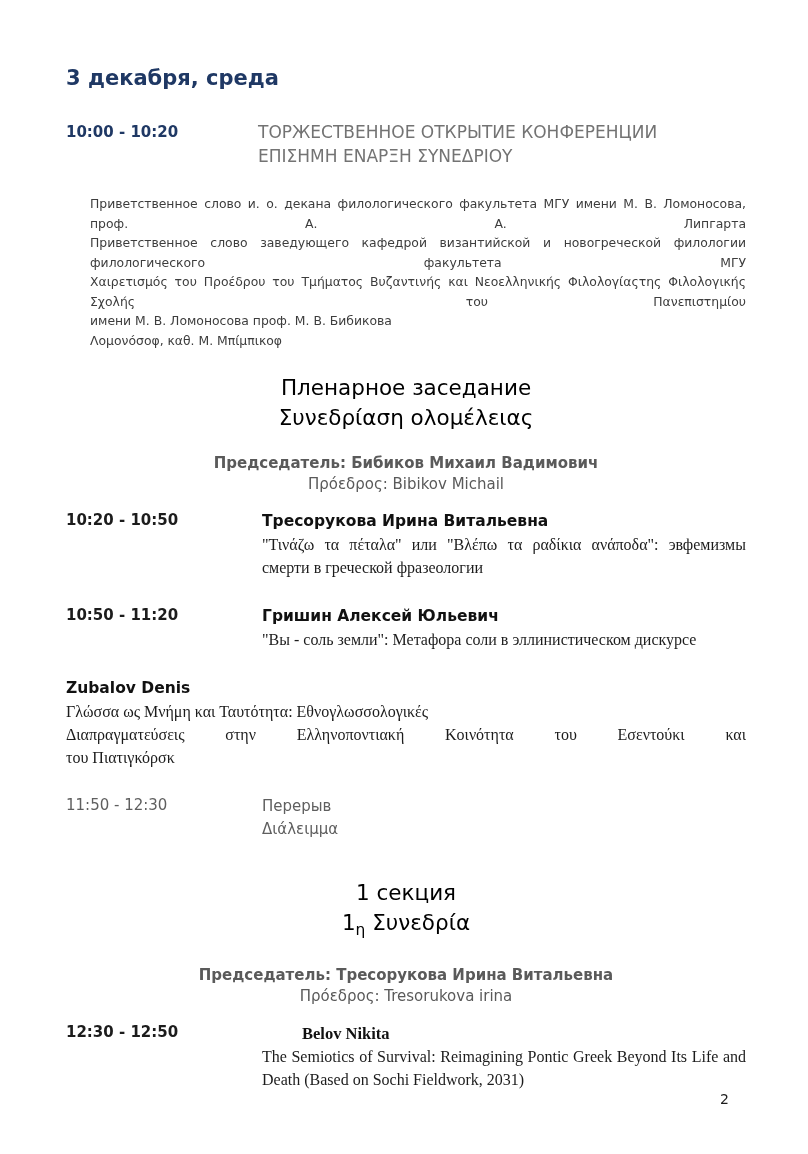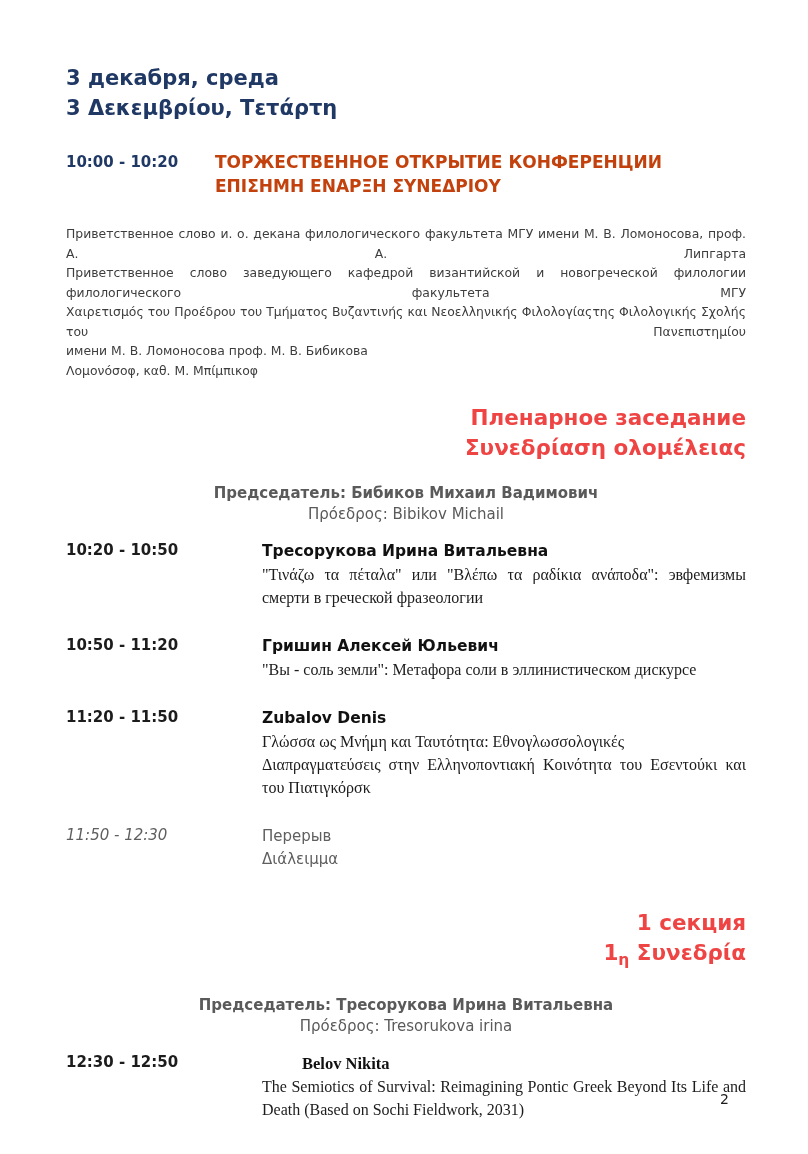--- a/index.html
+++ b/index.html
@@ -6,61 +6,60 @@
   html, body { width: 808px; height: 1154px; background: #ffffff; overflow: hidden; }
   body { font-family: "DejaVu Sans", sans-serif; color: #1c1c1c; position: relative; }
   .page { width: 808px; height: 824px; padding: 63px 62px 0 66px; position: relative; }
 
   
   .date-header { color: #1f3864; font-weight: bold; font-size: 21px; line-height: 30px; }
 
   
   .opening-row { display: flex; margin-top: 27px; }
   .opening-time { width: 149px; flex: 0 0 149px; color: #1f3864; font-weight: bold; font-size: 15px; padding-top: 3px; }
-  .opening-titles { color: #c2410c; font-weight: bold; font-size: 17px; line-height: 24px; }
+  .opening-titles { color: #737373; font-weight: normal; font-size: 17px; line-height: 24px; margin-left: 43px; }
 
   
   .greetings { margin-top: 26px; font-size: 12.4px; line-height: 19.5px; color: #3d3d3d; }
-  .greeting-line { white-space: pre-wrap; }
+  .greeting-line { white-space: pre-wrap; margin-left: 24px; }
   .stretch { text-align: justify; text-align-last: justify; }
 
   
-  .big-heading { margin-top: 23px; text-align: right; color: #ef4444; font-weight: bold; font-size: 21.5px; line-height: 30px; }
+  .big-heading { margin-top: 23px; text-align: center; color: #000000; font-weight: normal; font-size: 21.5px; line-height: 30px; }
   .chairs { margin-top: 20px; text-align: center; color: #5a5a5a; font-size: 15px; line-height: 21px; }
   .chair-ru { font-weight: bold; }
   .chair-el { font-weight: normal; }
 
   
   .sessions { margin-top: 15px; }
   .session-row { display: flex; margin-bottom: 26px; }
   .session-time { width: 196px; flex: 0 0 196px; font-weight: bold; font-size: 15px; color: #1c1c1c; padding-top: 1px; }
   .session-body { flex: 1 1 auto; }
   .speaker-sans { font-family: "DejaVu Sans", sans-serif; font-weight: bold; font-size: 15.5px; line-height: 23px; color: #111; }
   .speaker-serif { font-family: "Liberation Serif", serif; font-weight: bold; font-size: 16.5px; line-height: 23px; color: #111; margin-left: 40px; }
   .desc-line { font-family: "Liberation Serif", serif; font-size: 16px; line-height: 23px; color: #1c1c1c; }
 
   
   .break-row { display: flex; margin-bottom: 30px; color: #5f5f5f; }
-  .break-time { width: 196px; flex: 0 0 196px; font-size: 15px; padding-top: 1px; font-style: italic; }
+  .break-time { width: 196px; flex: 0 0 196px; font-size: 15px; padding-top: 1px; }
   .break-labels { font-size: 15px; line-height: 23px; }
 
   .section-gap { margin-top: 37px; }
   .sub-eta { font-size: 0.72em; vertical-align: sub; }
 
   
   .page-number { position: absolute; left: 720px; top: 1091px; font-size: 14px; color: #1c1c1c; }
 </style>
 </head>
 <body>
 
 <div class="page">
 
   <div class="date-header">
     <div>3 декабря, среда</div>
-    <div>3 Δεκεμβρίου, Τετάρτη</div>
   </div>
 
   <div class="opening-row">
     <div class="opening-time">10:00 - 10:20</div>
     <div class="opening-titles">
       <div>ТОРЖЕСТВЕННОЕ ОТКРЫТИЕ КОНФЕРЕНЦИИ</div>
       <div>ΕΠΙΣΗΜΗ ΕΝΑΡΞΗ ΣΥΝΕΔΡΙΟΥ</div>
     </div>
   </div>
 
@@ -95,21 +94,20 @@
 
     <div class="session-row">
       <div class="session-time">10:50 - 11:20</div>
       <div class="session-body">
         <div class="speaker-sans">Гришин Алексей Юльевич</div>
         <div class="desc-line">"Вы - соль земли": Метафора соли в эллинистическом дискурсе</div>
       </div>
     </div>
 
     <div class="session-row">
-      <div class="session-time">11:20 - 11:50</div>
       <div class="session-body">
         <div class="speaker-sans">Zubalov Denis</div>
         <div class="desc-line">Γλώσσα ως Μνήμη και Ταυτότητα: Εθνογλωσσολογικές</div>
         <div class="desc-line stretch">Διαπραγματεύσεις στην Ελληνοποντιακή Κοινότητα του Εσεντούκι και</div>
         <div class="desc-line">του Πιατιγκόρσκ</div>
       </div>
     </div>
 
     <div class="break-row">
       <div class="break-time">11:50 - 12:30</div>

